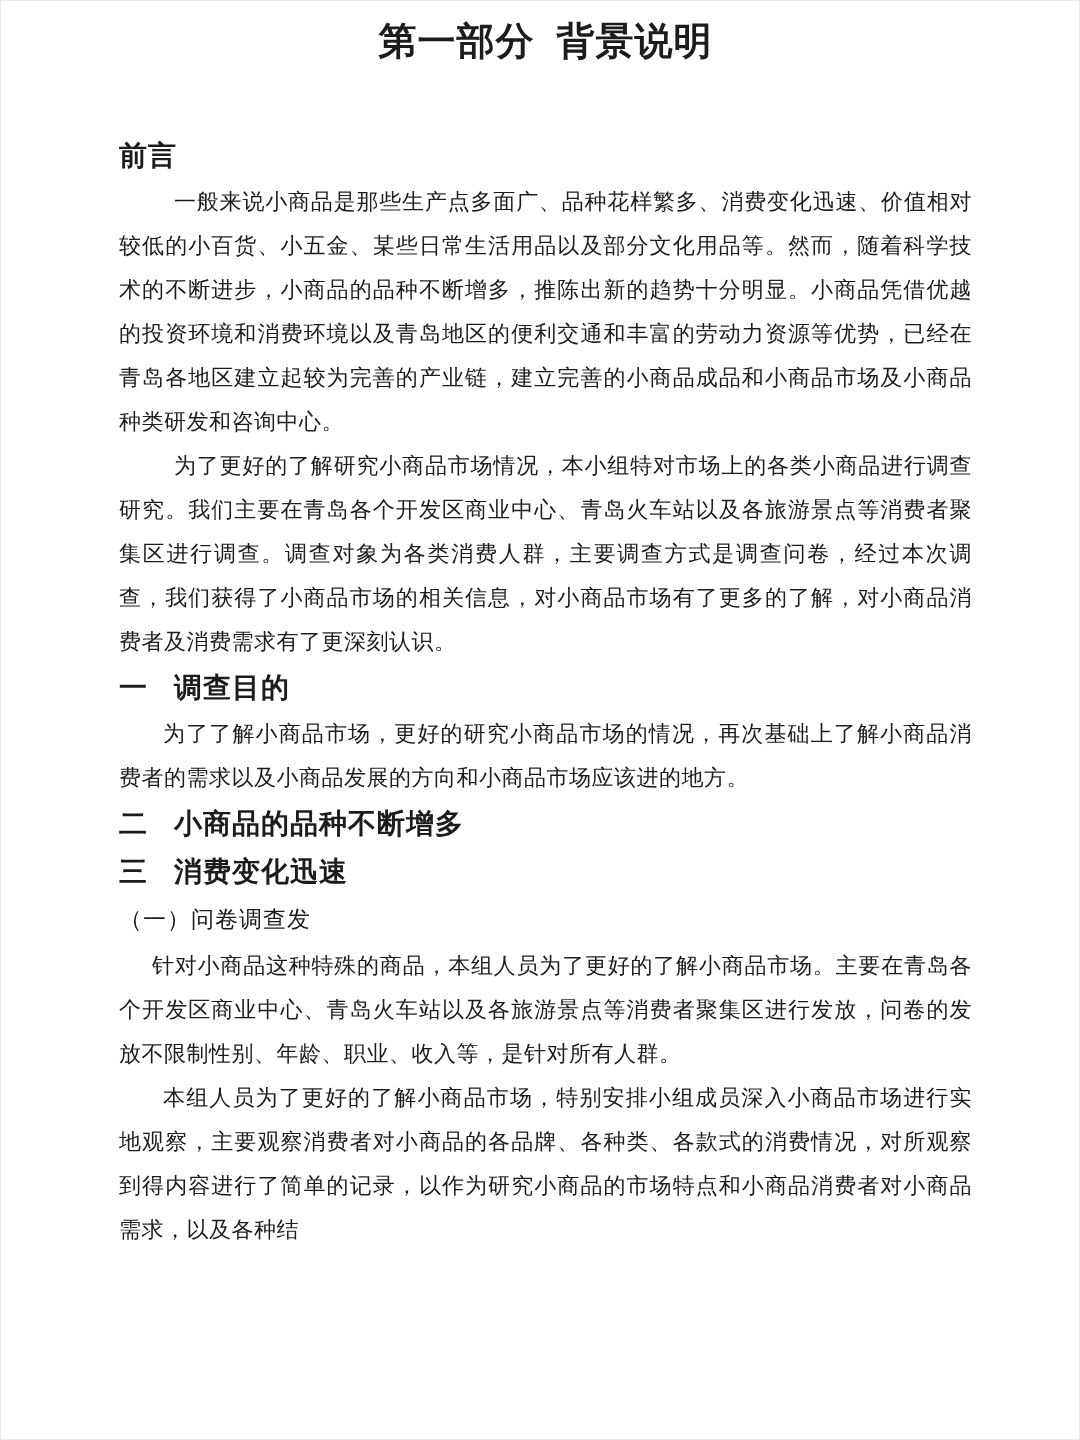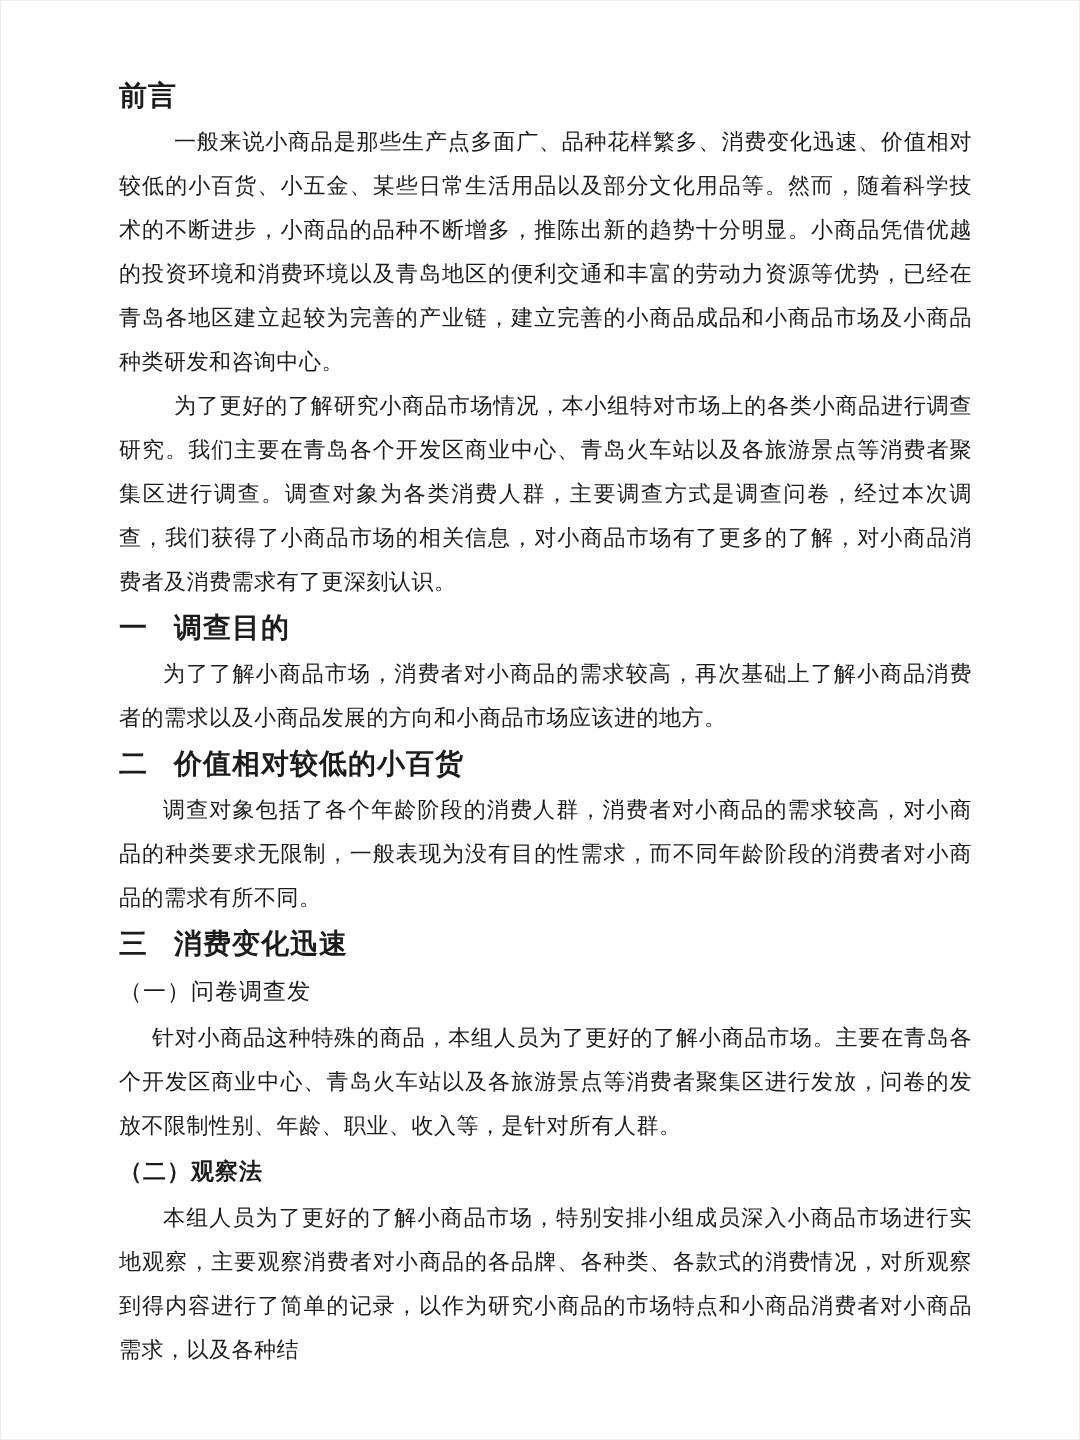--- a/index.html
+++ b/index.html
@@ -53,40 +53,39 @@
   }
   .indent-25 { text-indent: 2.5em; }
   .indent-2  { text-indent: 2em; }
   .indent-15 { text-indent: 1.5em; }
 </style>
 </head>
 <body>
 
 <div class="page">
 
+  <h1 class="doc-title"><span class="title-part1">第一部分</span><span class="title-part2">背景说明</span></h1>
 
   <div class="title-spacer"></div>
 
   <h2 class="h-major">前言</h2>
 
   <p class="body-par indent-25">一般来说小商品是那些生产点多面广、品种花样繁多、消费变化迅速、价值相对较低的小百货、小五金、某些日常生活用品以及部分文化用品等。然而，随着科学技术的不断进步，小商品的品种不断增多，推陈出新的趋势十分明显。小商品凭借优越的投资环境和消费环境以及青岛地区的便利交通和丰富的劳动力资源等优势，已经在青岛各地区建立起较为完善的产业链，建立完善的小商品成品和小商品市场及小商品种类研发和咨询中心。</p>
 
   <p class="body-par indent-25">为了更好的了解研究小商品市场情况，本小组特对市场上的各类小商品进行调查研究。我们主要在青岛各个开发区商业中心、青岛火车站以及各旅游景点等消费者聚集区进行调查。调查对象为各类消费人群，主要调查方式是调查问卷，经过本次调查，我们获得了小商品市场的相关信息，对小商品市场有了更多的了解，对小商品消费者及消费需求有了更深刻认识。</p>
 
   <h2 class="h-major"><span class="sec-num">一</span><span>调查目的</span></h2>
 
-  <p class="body-par indent-2">为了了解小商品市场，消费者对小商品的需求较高，再次基础上了解小商品消费者的需求以及小商品发展的方向和小商品市场应该进的地方。</p>
+  <p class="body-par indent-2">为了了解小商品市场，更好的研究小商品市场的情况，再次基础上了解小商品消费者的需求以及小商品发展的方向和小商品市场应该进的地方。</p>
 
-  <h2 class="h-major"><span class="sec-num">二</span><span>价值相对较低的小百货</span></h2>
+  <h2 class="h-major"><span class="sec-num">二</span><span>小商品的品种不断增多</span></h2>
 
-  <p class="body-par indent-2">调查对象包括了各个年龄阶段的消费人群，消费者对小商品的需求较高，对小商品的种类要求无限制，一般表现为没有目的性需求，而不同年龄阶段的消费者对小商品的需求有所不同。</p>
 
   <h2 class="h-major"><span class="sec-num">三</span><span>消费变化迅速</span></h2>
 
   <h3 class="h-sub">（一）问卷调查发</h3>
 
   <p class="body-par indent-15">针对小商品这种特殊的商品，本组人员为了更好的了解小商品市场。主要在青岛各个开发区商业中心、青岛火车站以及各旅游景点等消费者聚集区进行发放，问卷的发放不限制性别、年龄、职业、收入等，是针对所有人群。</p>
 
-  <h3 class="h-sub strong">（二）观察法</h3>
 
   <p class="body-par indent-2">本组人员为了更好的了解小商品市场，特别安排小组成员深入小商品市场进行实地观察，主要观察消费者对小商品的各品牌、各种类、各款式的消费情况，对所观察到得内容进行了简单的记录，以作为研究小商品的市场特点和小商品消费者对小商品需求，以及各种结</p>
 
 </div>
 
 </body></html>

